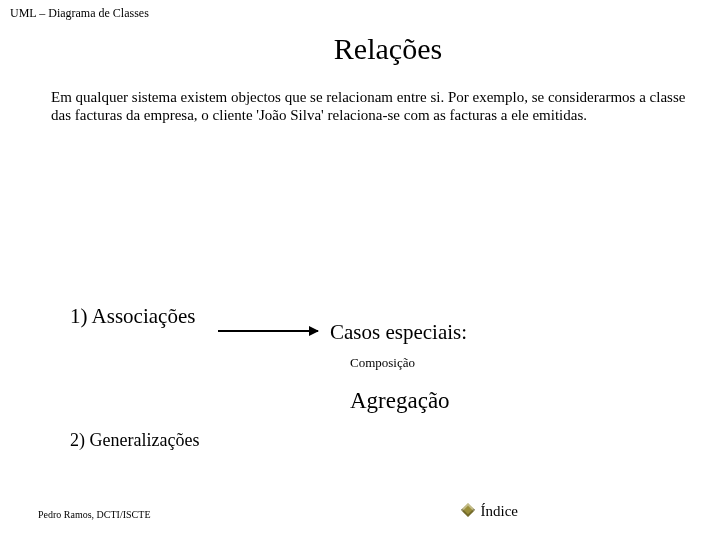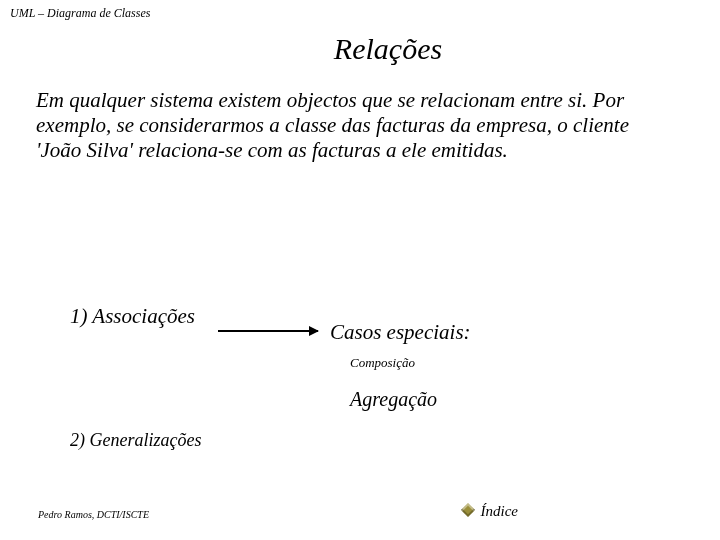--- a/index.html
+++ b/index.html
@@ -11,42 +11,41 @@
     background: #fff;
     color: #000;
     position: relative;
     overflow: hidden;
   }
   .slide {
     width: 572px;
     height: 540px;
     position: relative;
     box-sizing: border-box;
-    font-style: italic;
   }
   .header-label {
     position: absolute;
     top: 6px;
     left: 10px;
     font-size: 12px;
   }
   .title {
     position: absolute;
     top: 32px;
     left: 0;
     width: 720px;
     text-align: center;
     font-size: 30px;
     padding-left: 28px;
   }
   .body-para {
     position: absolute;
-    left: 36px;
+    left: 51px;
     width: 640px;
-    font-size: 21px;
+    font-size: 15px;
     line-height: 1.2;
   }
   .para1 { top: 88px; }
   .para2 { top: 206px; }
   .item1 {
     position: absolute;
     left: 70px;
     top: 304px;
     font-size: 21px;
   }
@@ -65,21 +64,21 @@
   .special-a {
     position: absolute;
     left: 350px;
     top: 355px;
     font-size: 13px;
   }
   .special-b {
     position: absolute;
     left: 350px;
     top: 388px;
-    font-size: 20px;
+    font-size: 23px;
   }
   .arrow {
     position: absolute;
     top: 330px;
     left: 218px;
     width: 100px;
     height: 2px;
     background: #000;
   }
   .arrow::after {

